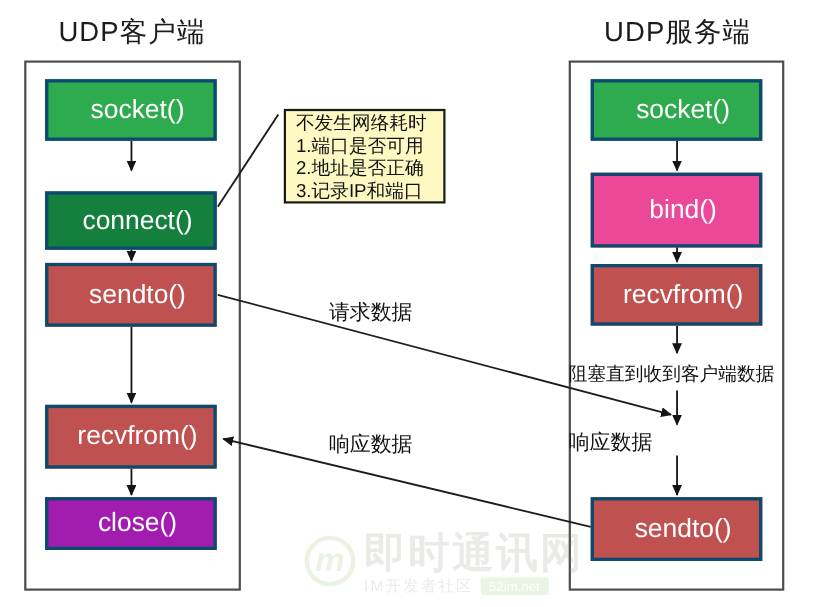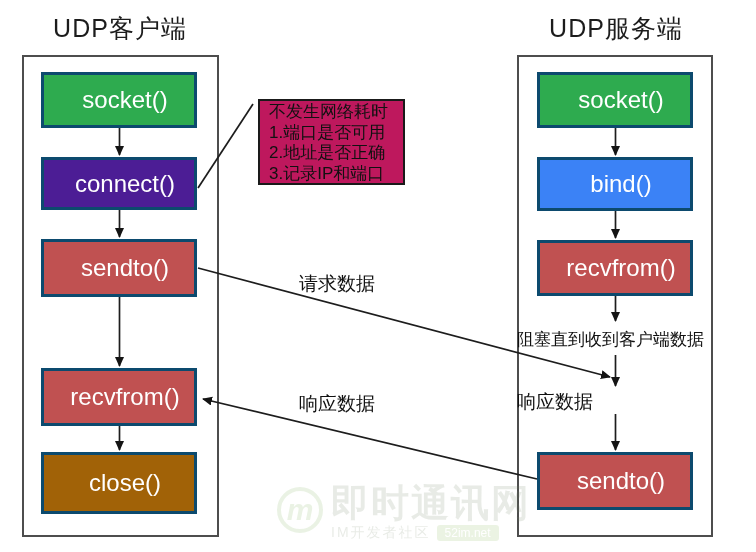--- a/index.html
+++ b/index.html
@@ -22,21 +22,21 @@
     display:flex; align-items:center; justify-content:center;
     font-size:24px;
     padding-left:12px;
   }
   .client-x { left:41px; }
   .server-x { left:537px; }
   .note-box {
     position:absolute; left:258px; top:99px; width:147px; height:86px;
     border:2px solid #1a1a1a; box-sizing:border-box;
     padding:1px 0 0 9px; font-size:17px; line-height:20.5px; color:#111;
-    background:#be185d;
+    background:#fef9c3;
   }
   .flow-label {
     position:absolute; font-size:19px; color:#111; white-space:nowrap;
   }
   .centered-label {
     position:absolute; left:517px; width:196px; text-align:left;
     color:#111; white-space:nowrap;
   }
   svg.arrows { position:absolute; left:0; top:0; pointer-events:none; }
   
@@ -96,27 +96,27 @@
       <line x1="615.5" y1="414" x2="615.5" y2="450" marker-end="url(#ah)"></line>
 
       <line x1="198" y1="268" x2="610" y2="377" marker-end="url(#ah)"></line>
       <line x1="537" y1="479" x2="203" y2="399" marker-end="url(#ah)"></line>
 
       <line x1="198" y1="188" x2="253" y2="104"></line>
     </g>
   </svg>
 
   <div class="flow-box client-x" style="top: 72px; height: 56px; background-color: rgb(46, 171, 79);">socket()</div>
-  <div class="flow-box client-x" style="top: 157px; height: 53px; background-color: #4c1d95;">connect()</div>
+  <div class="flow-box client-x" style="top: 174px; height: 53px; background-color: #15803d;">connect()</div>
   <div class="flow-box client-x" style="top: 239px; height: 58px; background-color: rgb(192, 81, 81);">sendto()</div>
   <div class="flow-box client-x" style="top: 368px; height: 58px; background-color: rgb(192, 81, 81);">recvfrom()</div>
-  <div class="flow-box client-x" style="top: 452px; height: 62px; background-color: #a16207;">close()</div>
+  <div class="flow-box client-x" style="top: 452px; height: 48px; background-color: #a21caf;">close()</div>
 
   <div class="flow-box server-x" style="top: 72px; height: 56px; background-color: rgb(46, 171, 79);">socket()</div>
-  <div class="flow-box server-x" style="top: 157px; height: 54px; background-color: #3b82f6;">bind()</div>
+  <div class="flow-box server-x" style="top: 157px; height: 68px; background-color: #ec4899;">bind()</div>
   <div class="flow-box server-x" style="top: 240px; height: 56px; background-color: rgb(192, 81, 81);">recvfrom()</div>
   <div class="flow-box server-x" style="top: 452px; height: 58px; background-color: rgb(192, 81, 81);">sendto()</div>
 
   <div class="note-box">
     <div>不发生网络耗时</div>
     <div>1.端口是否可用</div>
     <div>2.地址是否正确</div>
     <div>3.记录IP和端口</div>
   </div>
 

